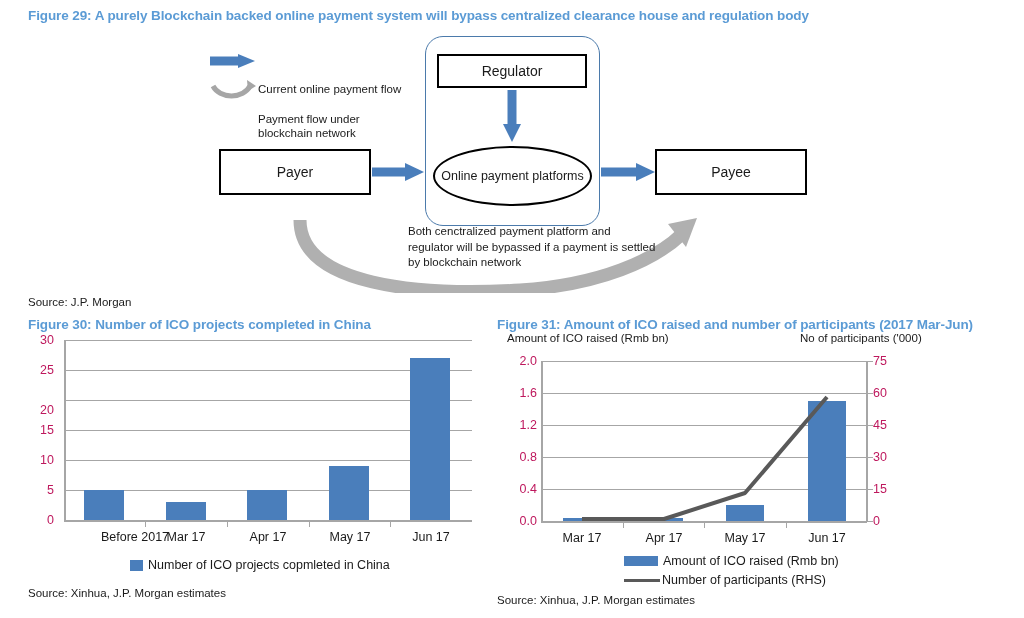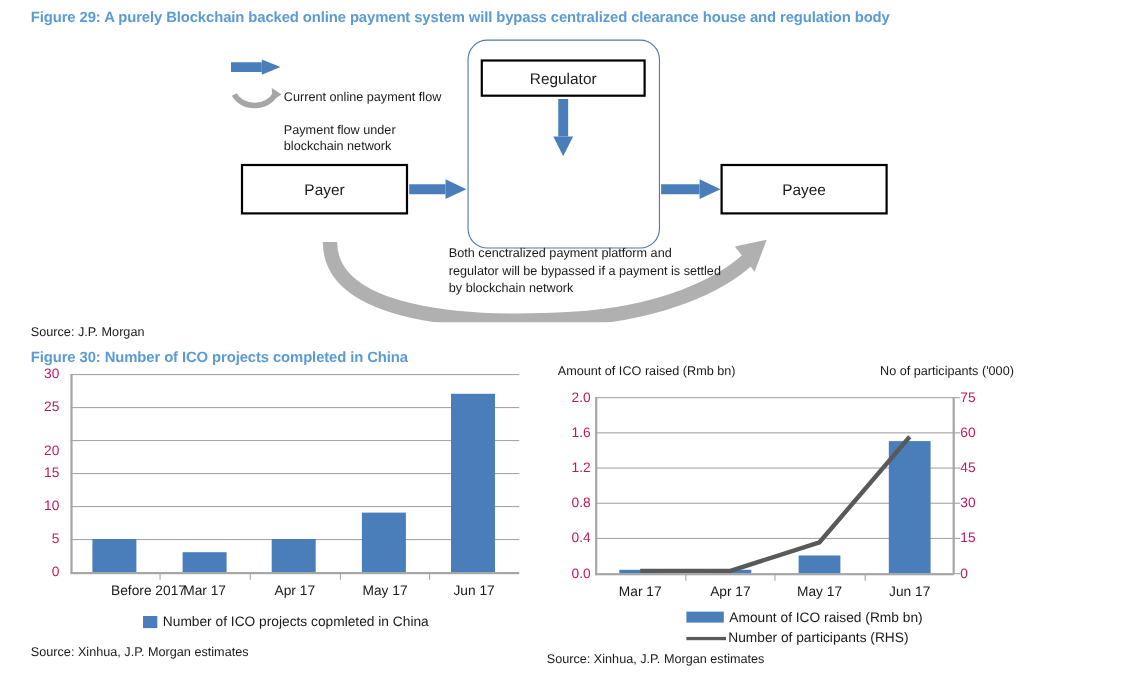--- a/index.html
+++ b/index.html
@@ -143,20 +143,21 @@
       <g>
         <path d="M300,192 C300,258 420,268 520,262 C600,257 655,232 682,206" fill="none" stroke="#b0b0b0" stroke-width="13" stroke-linecap="butt"></path>
         <polygon points="668,196 697,190 686,219" fill="#b0b0b0"></polygon>
       </g>
     </svg>
 
     <div id="outer-container"></div>
 
     <div class="dg-box" id="box-regulator">Regulator</div>
 
+    <div id="ellipse-online">Online payment platforms</div>
 
     <div class="dg-box" id="box-payee">Payee</div>
 
     <div class="dg-box" id="box-payer">Payer</div>
 
     <div class="legend-txt" id="lg1-txt">Current online payment flow</div>
     <div class="legend-txt" id="lg2-txt" style="width:120px;">Payment flow under blockchain network</div>
 
     <div id="bypass-note">Both cenctralized payment platform and regulator will be bypassed if a payment is settled by blockchain network</div>
   </div>
@@ -202,20 +203,21 @@
     <div class="cat-lbl" style="left:370px;top:198px;width:82px;">Jun 17</div>
 
     <div class="chart-legend" style="left:110px;top:226px;text-align:center;">
       <span class="swatch-bar"></span>
       <span>Number of ICO projects copmleted in China</span>
     </div>
   </div>
 
   <div class="src-note" id="src30">Source: Xinhua, J.P. Morgan  estimates</div>
 
+  <div class="fig-title" id="fig31-title">Figure 31: Amount of ICO raised and number of participants (2017 Mar-Jun)</div>
 
   <div class="chart" id="fig31">
     <div class="ax-title" style="left:12px;top:0px;">Amount of ICO raised (Rmb bn)</div>
     <div class="ax-title" style="left:305px;top:0px;">No of participants ('000)</div>
 
     <div class="axis-lbl" style="left:4px;top:22px;width:38px;">2.0</div>
     <div class="axis-lbl" style="left:4px;top:54px;width:38px;">1.6</div>
     <div class="axis-lbl" style="left:4px;top:86px;width:38px;">1.2</div>
     <div class="axis-lbl" style="left:4px;top:118px;width:38px;">0.8</div>
     <div class="axis-lbl" style="left:4px;top:150px;width:38px;">0.4</div>

